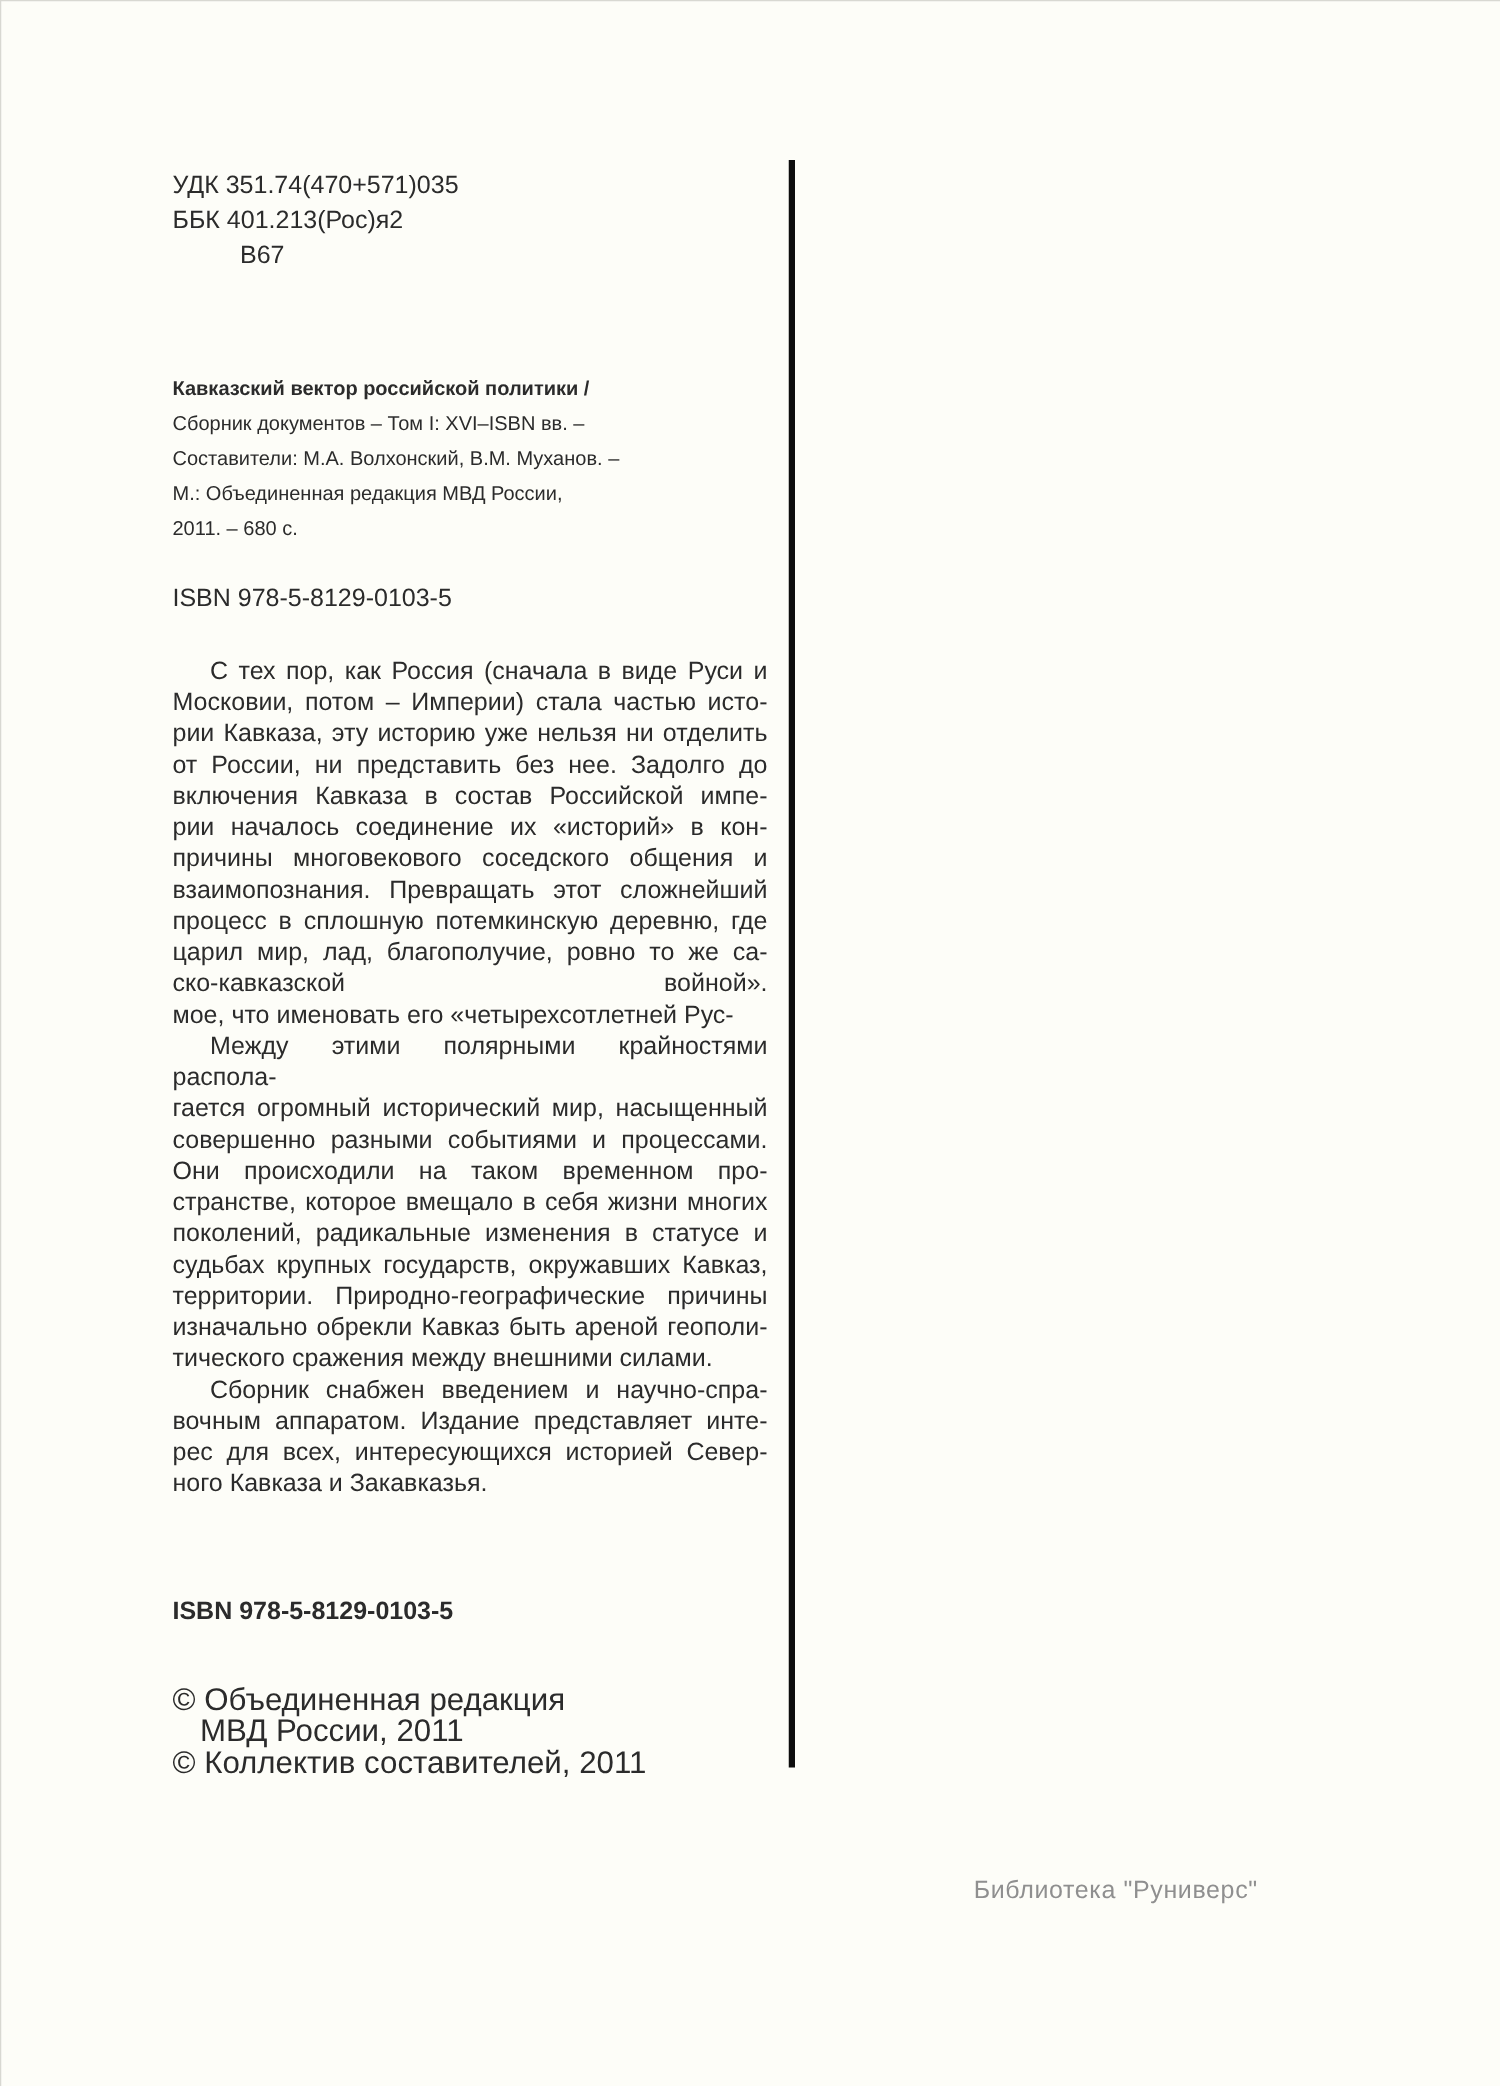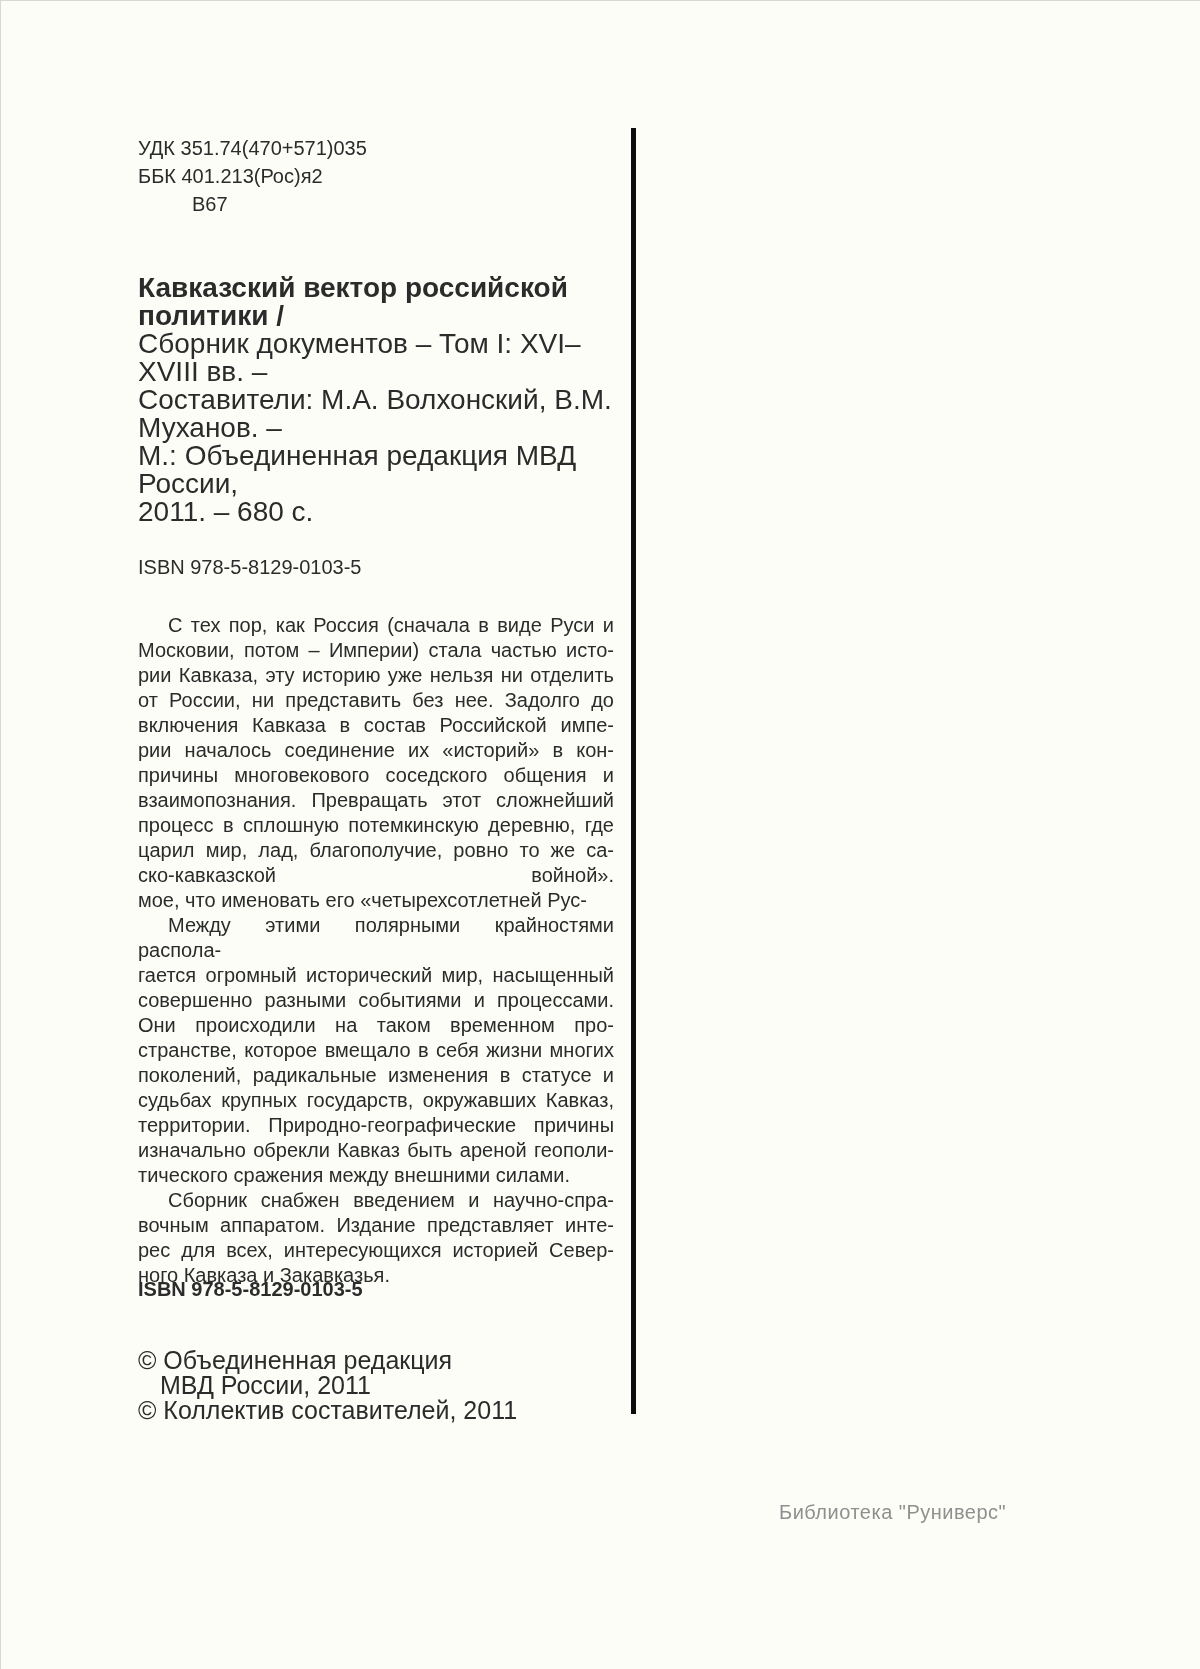--- a/index.html
+++ b/index.html
@@ -26,22 +26,22 @@
     width: 476px;
   }
   .classification {
     font-size: 20px;
     line-height: 28px;
   }
   .author-sign {
     padding-left: 54px;
   }
   .imprint {
-    margin-top: 56px;
-    font-size: 28px;
+    margin-top: 80px;
+    font-size: 16px;
     line-height: 28px;
   }
   .book-title {
     font-weight: bold;
   }
   .imprint .line {
     text-align: left;
   }
   .isbn-top {
     margin-top: 30px;
@@ -106,21 +106,21 @@
 
     <div class="classification">
       <div>УДК 351.74(470+571)035</div>
       <div>ББК 401.213(Рос)я2</div>
       <div class="author-sign">В67</div>
     </div>
 
     <div class="imprint">
       <div class="book-title">Кавказский вектор российской политики /</div>
       <div>
-          <div class="line">Сборник документов – Том I: XVI–XVIII вв. –</div>
+          <div class="line">Сборник документов – Том I: XVI–ISBN вв. –</div>
           <div class="line">Составители: М.А. Волхонский, В.М. Муханов. –</div>
           <div class="line">М.: Объединенная редакция МВД России,</div>
           <div class="line">2011. – 680 с.</div>
         </div>
     </div>
 
     <div class="isbn-top">ISBN 978-5-8129-0103-5</div>
 
     <div class="annotation">
       <div class="para">

